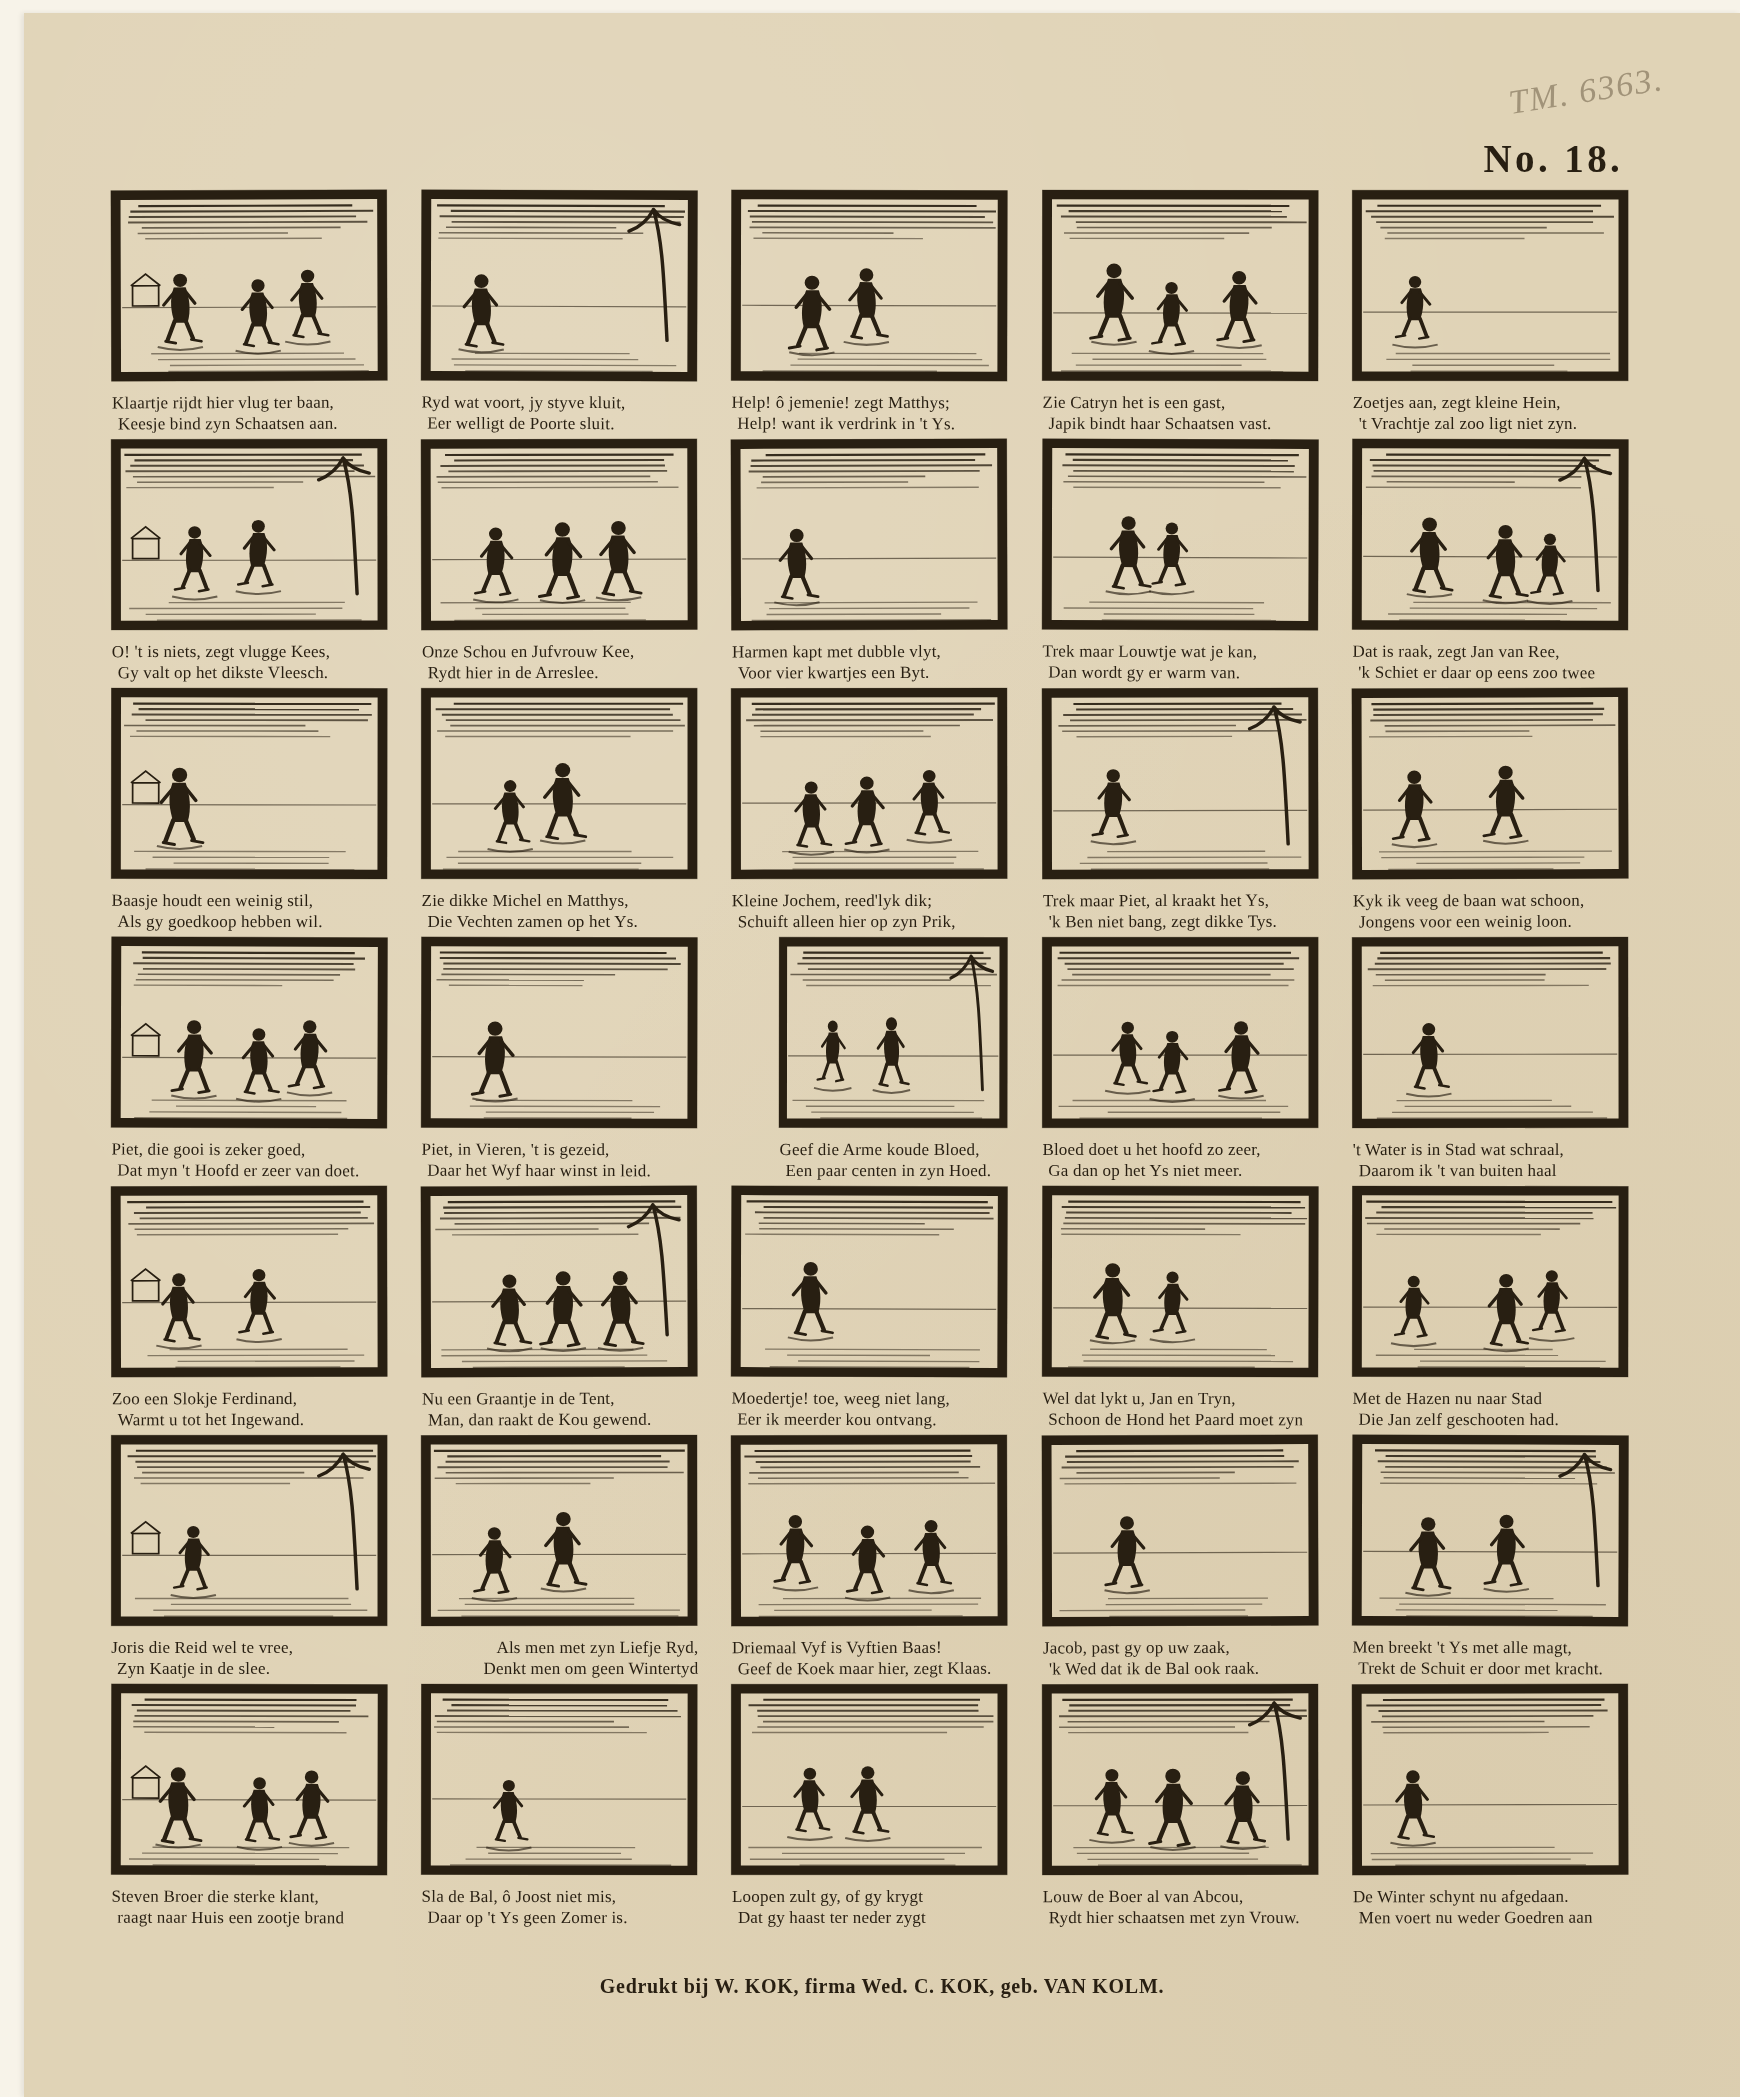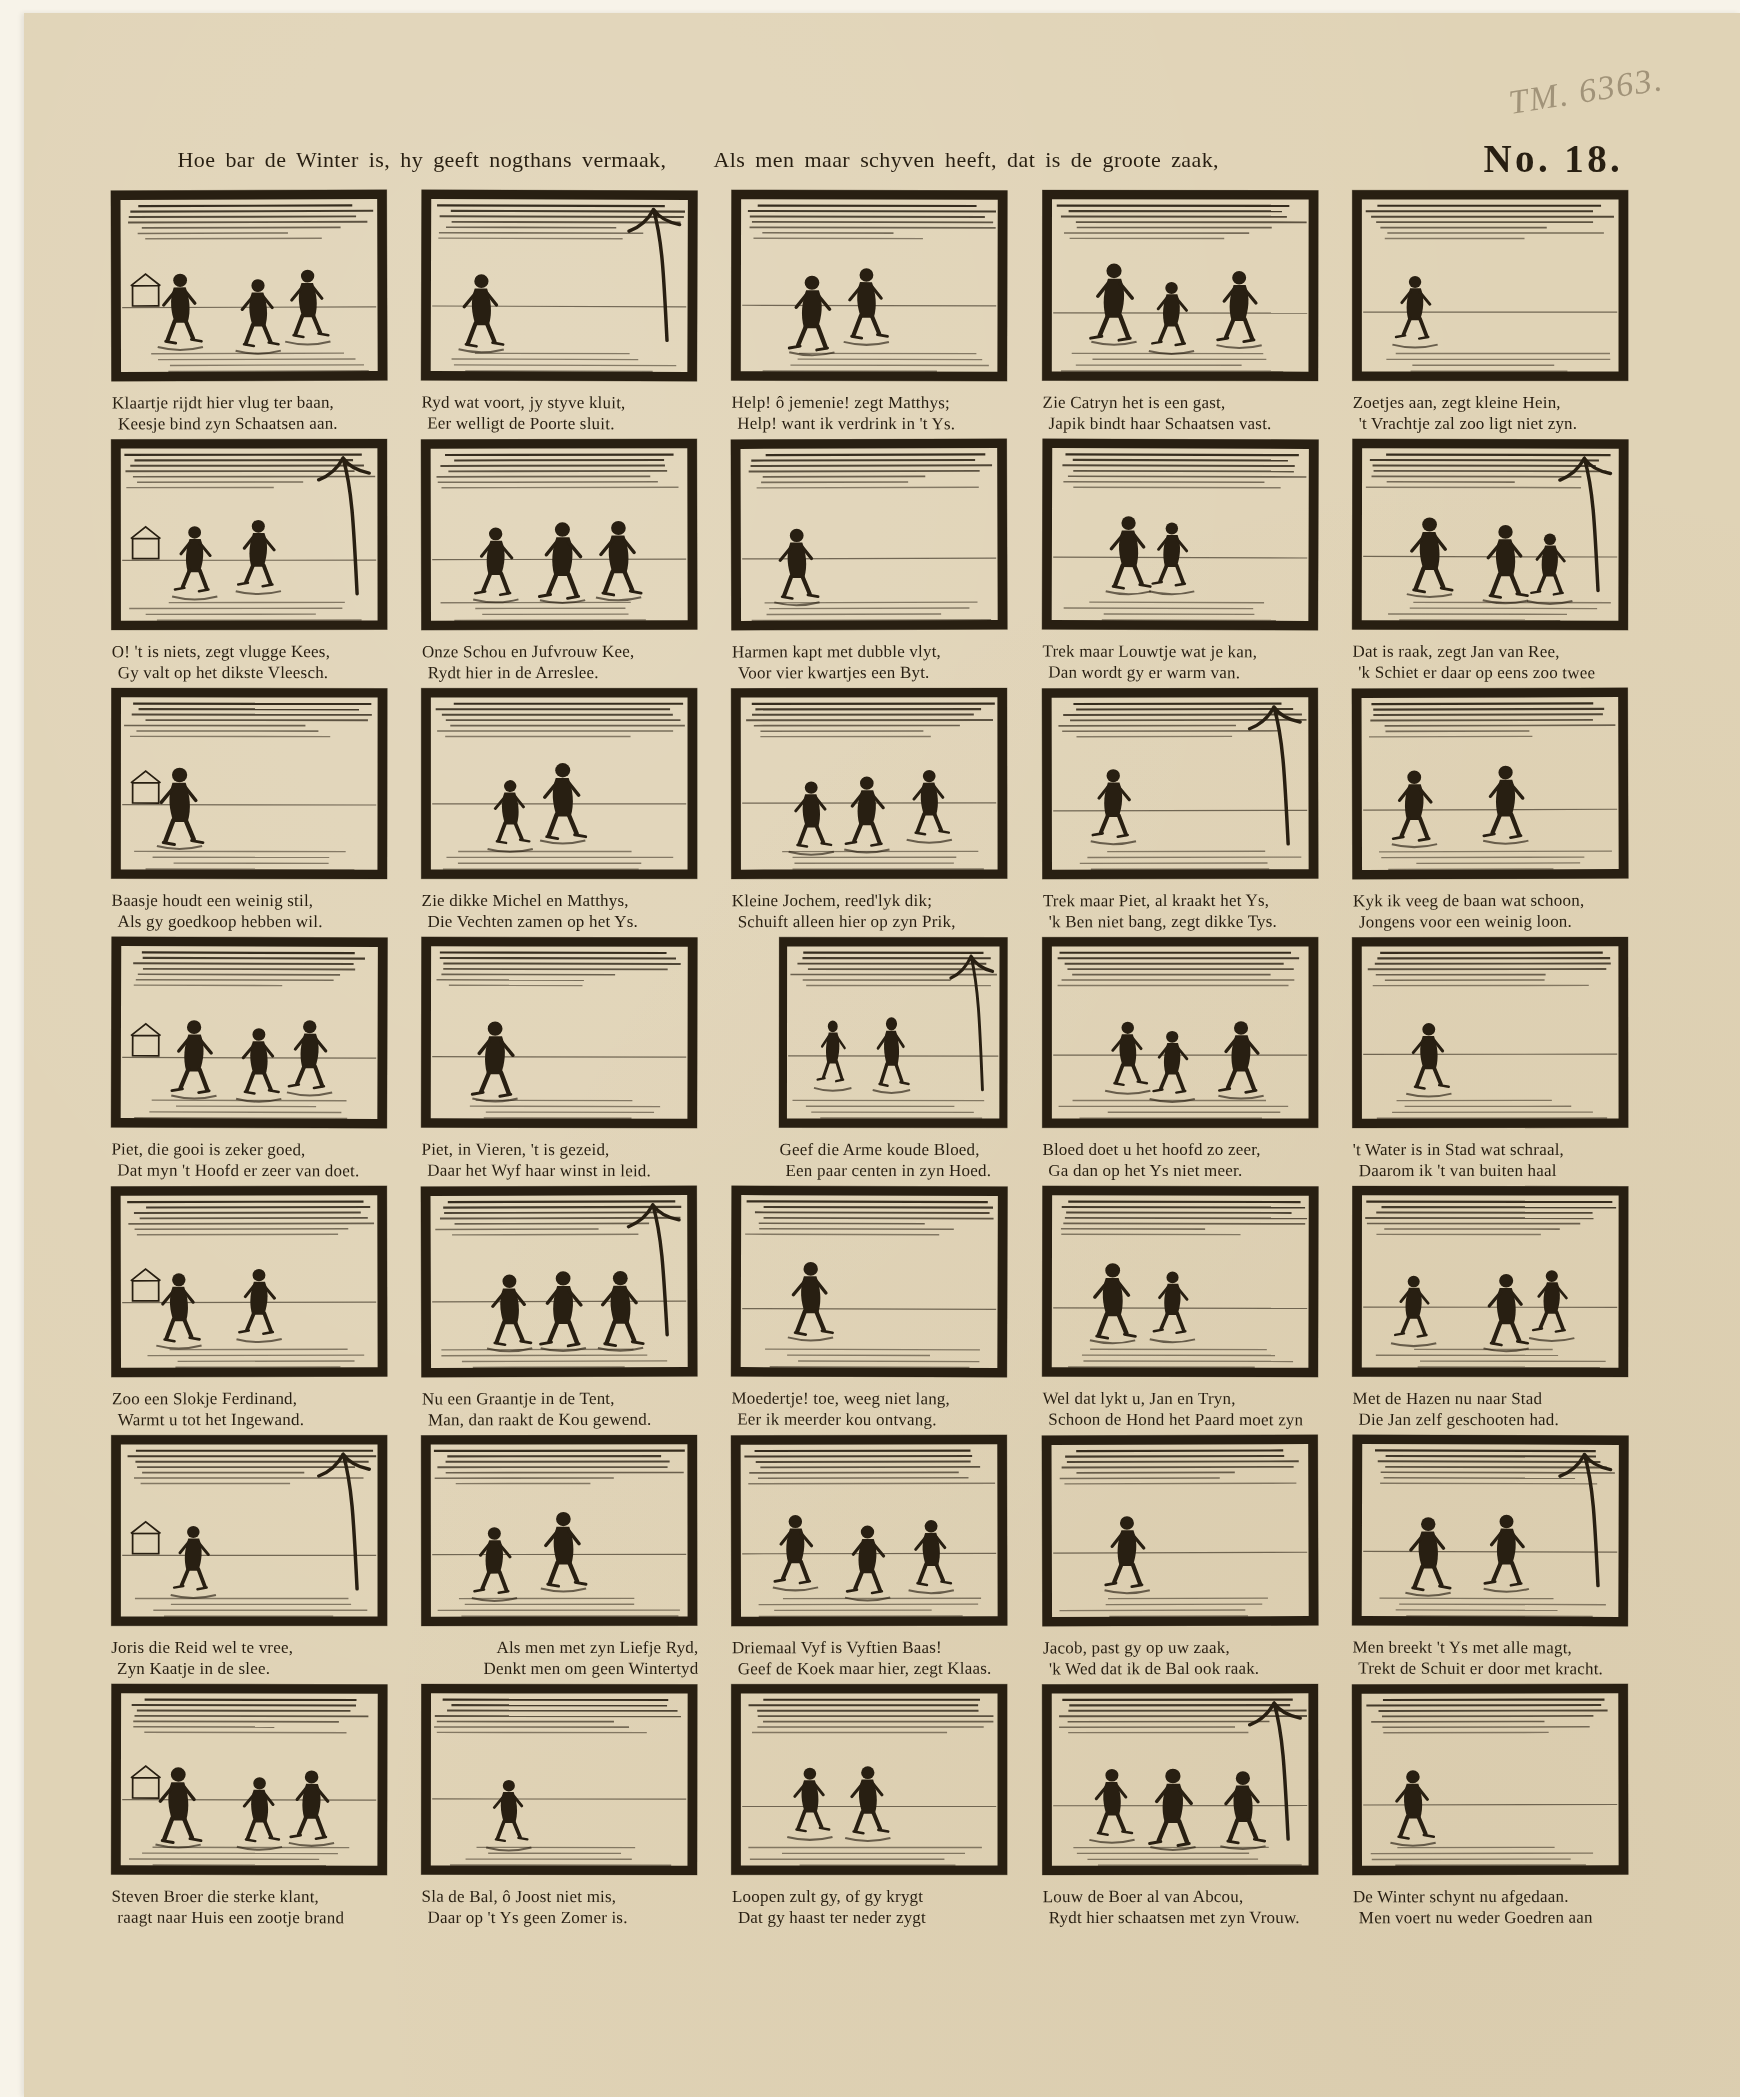--- a/index.html
+++ b/index.html
@@ -52,23 +52,20 @@
     text-align:center;font-size:20px;font-weight:700;letter-spacing:0.7px;
   }
 </style>
 </head>
 <body style="background: rgb(247, 243, 233);">
 
 <div class="paper" style="color: rgb(40, 31, 18);">
 
   <div class="pencil-note">TM. 6363.</div>
 
-  <div class="title-line">
-    <span>Hoe bar de Winter is, hy geeft nogthans vermaak,</span><span class="title-gap"></span><span>Als men maar schyven heeft, dat is de groote zaak,</span>
-  </div>
 
   <div class="plate-number">No. 18.</div>
 
   <div class="grid" id="grid">
   <figure class="panel" style="transform: rotate(-0.18deg);">
     <div class="art">
           <svg viewBox="0 0 320 230" preserveAspectRatio="none" xmlns="http://www.w3.org/2000/svg">
             <line x1="32.89732510288066" y1="20" x2="278.86715534979425" y2="20" stroke="#281f12" stroke-width="2.60" opacity="0.92"></line>
             <line x1="23.73736282578875" y1="26.5" x2="302.87770061728395" y2="26.5" stroke="#281f12" stroke-width="2.45" opacity="0.85"></line>
             <line x1="21.933367626886145" y1="33" x2="283.21540637860085" y2="33" stroke="#281f12" stroke-width="2.30" opacity="0.78"></line>
@@ -1532,14 +1529,15 @@
             <rect x="7" y="7" width="306" height="216" fill="none" stroke="#281f12" stroke-width="11"></rect>
           </svg>
         </div>
     <figcaption class="caption">
       <div class="cap-line1">De Winter schynt nu afgedaan.</div>
       <div class="cap-line2">Men voert nu weder Goedren aan</div>
     </figcaption>
   </figure>
 </div>
 
+  <div class="imprint">Gedrukt bij W. KOK, firma Wed. C. KOK, geb. VAN KOLM.</div>
 </div>
 
 
 </body></html>

